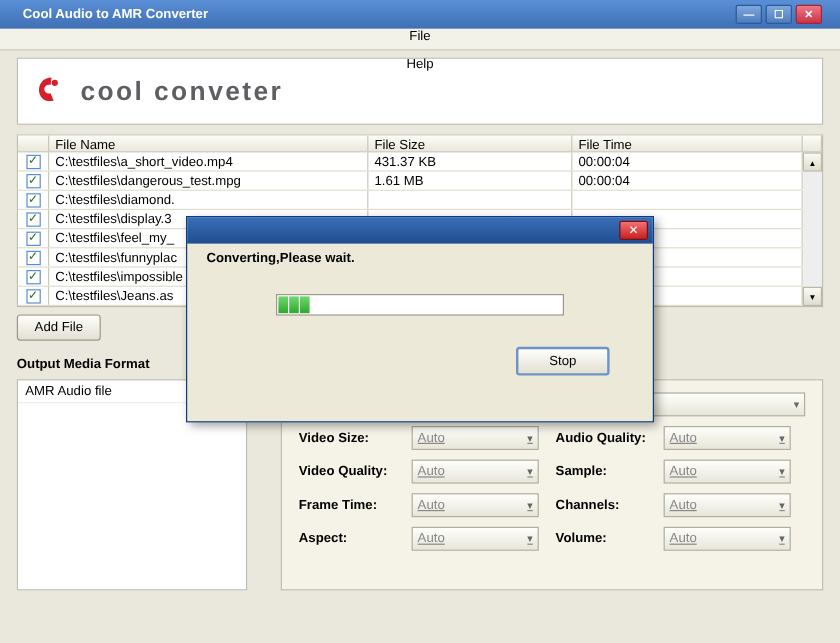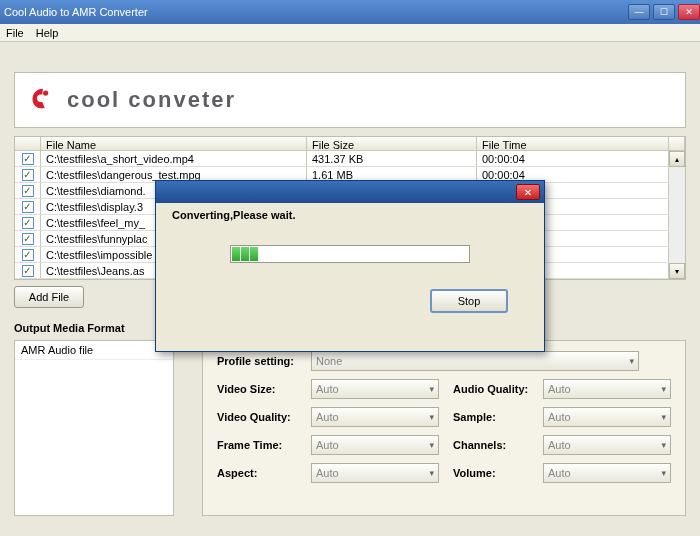--- a/index.html
+++ b/index.html
@@ -1,25 +1,25 @@
 <!DOCTYPE html>
 <html><head>
 <meta charset="utf-8">
 <style>
 * { box-sizing: border-box; margin: 0; padding: 0; font-family: Tahoma, sans-serif; font-size: 11px; }
 body { background: #eae8dc; width: 700px; height: 536px; overflow: hidden; position: relative; }
-.titlebar { background: linear-gradient(#5a8fd6, #3f6fb5); height: 24px; display: flex; align-items: center; padding: 0 0; color: #fff; font-weight: normal; }
+.titlebar { background: linear-gradient(#5a8fd6, #3f6fb5); height: 24px; display: flex; align-items: center; padding: 0 15px; color: #fff; font-weight: bold; }
 .titlebar-text { flex: 1; padding-left: 4px; }
 .titlebar-btns { display: flex; gap: 3px; }
 .tbtn { width: 22px; height: 16px; background: linear-gradient(#7fa7db, #4e7dbf); border: 1px solid #2a5a9a; border-radius: 2px; display: flex; align-items: center; justify-content: center; color: #fff; font-size: 9px; cursor: pointer; }
 .tbtn.close { background: linear-gradient(#e78, #c34); border-color: #a23; }
-.menubar { background: #f3f2e8; height: 18px; border-bottom: 1px solid #cbc9b9; display: flex; align-items: center; padding: 0 6px; gap: 12px; }
+.menubar { background: #f3f2e8; height: 18px; border-bottom: 1px solid #cbc9b9; display: flex; align-items: center; padding: 0 6px; gap: 12px; flex-direction: column; }
 .menu-item { cursor: pointer; }
 .app-body { padding: 6px 14px; }
-.banner { background: #fff; border: 1px solid #bfbdae; height: 56px; display: flex; align-items: center; padding: 0 14px; margin-top: 24px; }
+.banner { background: #fff; border: 1px solid #bfbdae; height: 56px; display: flex; align-items: center; padding: 0 14px; }
 .logo { width: 28px; height: 28px; position: relative; margin-right: 10px; }
 .logo svg { width: 100%; height: 100%; }
 .brand { font-family: Arial, sans-serif; font-size: 22px; font-weight: bold; letter-spacing: 2px; color: #5d5f63; }
 .file-table { border: 1px solid #bfbdae; margin-top: 8px; background: #fff; position: relative; }
 .ft-head { display: flex; background: linear-gradient(#fdfdf9, #e9e7d9); border-bottom: 1px solid #c9c7b8; height: 14px; }
 .ft-col { border-right: 1px solid #c9c7b8; padding: 2px 5px; }
 .col-chk { width: 26px; }
 .col-name { width: 266px; }
 .col-size { width: 170px; }
 .col-time { flex: 1; }
@@ -35,21 +35,21 @@
 .group-title { font-weight: bold; margin-top: 14px; }
 .lower { display: flex; gap: 28px; margin-top: 6px; }
 .format-list { border: 1px solid #bfbdae; background: #fff; width: 220px; height: 176px; }
 .format-item { padding: 3px 6px; border-bottom: 1px solid #eee; }
 .settings { flex: 1; border: 1px solid #bfbdae; background: #f5f3e8; padding: 10px 14px; }
 .srow { display: flex; align-items: center; gap: 8px; margin-bottom: 8px; }
 .slabel { width: 86px; font-weight: bold; }
 .slabel2 { width: 82px; font-weight: bold; margin-left: 6px; }
 .sel { height: 20px; background: linear-gradient(#fefefc,#e8e6d8); border: 1px solid #b0ae9f; display: flex; align-items: center; justify-content: space-between; padding: 0 4px; color: #888; }
 .sel.wide { width: 328px; }
-.sel.sm { width: 128px; }
+.sel.sm { width: 106px; text-decoration: underline; }
 .sel .dd { font-size: 9px; color: #666; }
 
 
 .modal { position: absolute; left: 155px; top: 180px; width: 390px; height: 172px; background: #ece9d8; border: 1px solid #0b3c7d; box-shadow: 3px 3px 8px rgba(0,0,0,0.4); }
 .modal-title { background: linear-gradient(#3a6fb8,#1f4d90); height: 22px; display: flex; justify-content: flex-end; align-items: center; padding: 0 4px; }
 .modal-close { width: 24px; height: 16px; background: linear-gradient(#f27070,#c82020); border: 1px solid #801010; border-radius: 2px; display: flex; align-items: center; justify-content: center; color: #fff; font-size: 10px; cursor: pointer; }
 .modal-body { padding: 6px 16px; }
 .modal-msg { font-weight: bold; margin-bottom: 24px; }
 .progress { width: 240px; height: 18px; border: 1px solid #9a988a; background: #fff; margin: 0 auto; padding: 1px; display: flex; gap: 1px; }
 .pseg { width: 8px; height: 100%; background: linear-gradient(#6fd86f,#2fa82f); }

